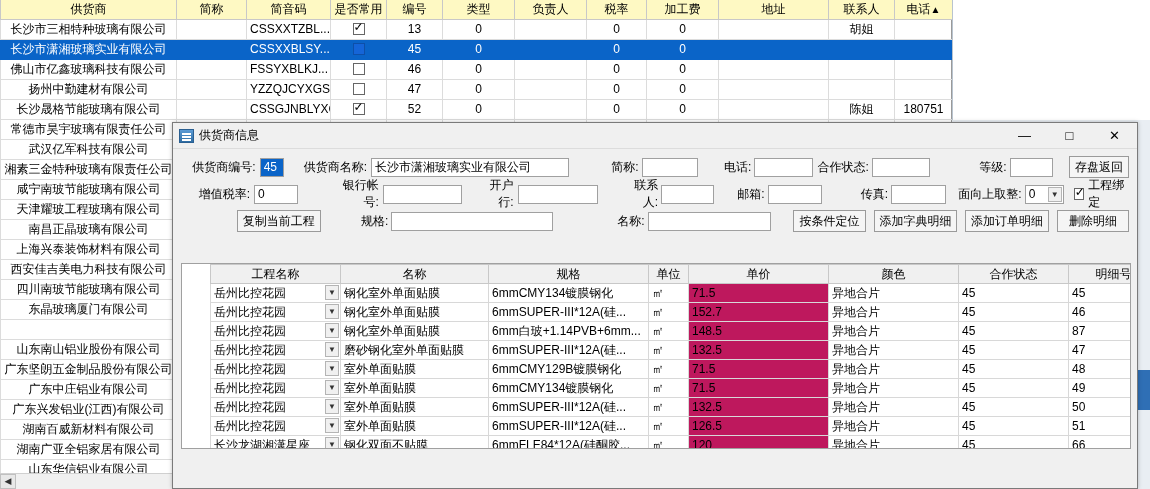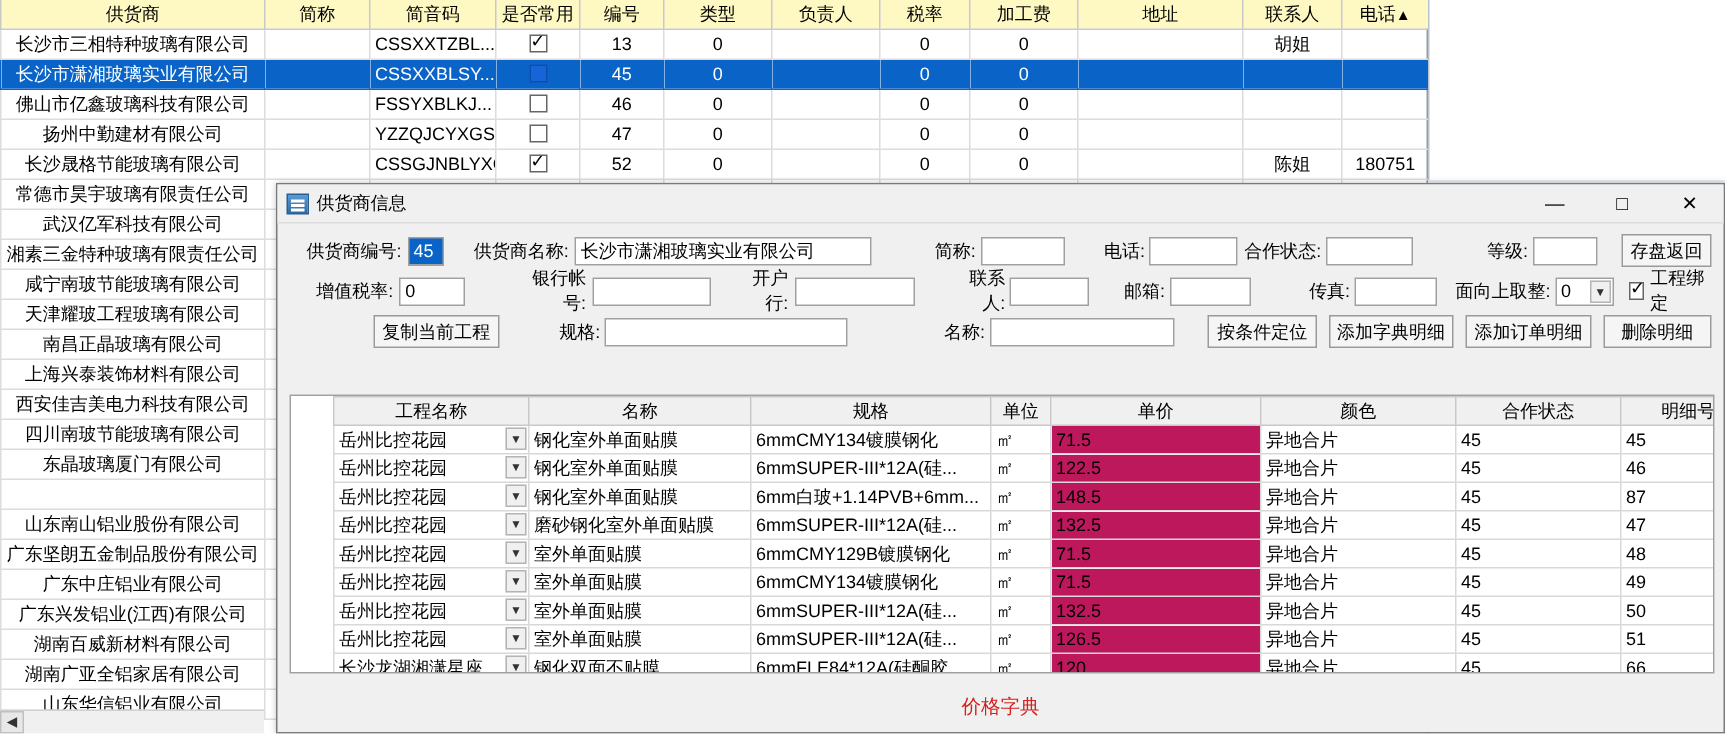--- a/index.html
+++ b/index.html
@@ -67,21 +67,21 @@
 
   
   .right-strip {
     position: absolute; right: 0; top: 0; width: 198px; height: 489px;
     background: #e9eef3;
   }
   .right-white { position: absolute; right: 0; top: 0; width: 198px; height: 120px; background:#ffffff; border-left:1px solid #b9c4cf;}
 
   
   .dialog {
-    position: absolute; left: 184px; top: 122px; width: 966px; height: 367px;
+    position: absolute; left: 172px; top: 122px; width: 966px; height: 367px;
     background: #f0f0f0;
     border: 1px solid #7a7a7a;
     box-shadow: 0 0 4px rgba(0,0,0,.25);
   }
   .dlg-title {
     height: 26px; background: #f0f0f0; display: flex; align-items: center;
     padding: 0 0 0 6px; border-bottom: 1px solid #dcdcdc;
   }
   .dlg-icon {
     width: 15px; height: 14px; margin-right: 5px;
@@ -621,21 +621,21 @@
               <td class="teal">71.5</td>
               <td>异地合片</td>
               <td>45</td>
               <td>45</td>
             </tr>
             <tr>
               <td class="cellsel" style="position: relative;">岳州比控花园<span class="drop">▼</span></td>
               <td>钢化室外单面贴膜</td>
               <td>6mmSUPER-III*12A(硅...</td>
               <td>㎡</td>
-              <td class="teal">122.5</td>
+              <td class="teal">152.7</td>
               <td>异地合片</td>
               <td>45</td>
               <td>46</td>
             </tr>
             <tr>
               <td class="cellsel" style="position: relative;">岳州比控花园<span class="drop">▼</span></td>
               <td>钢化室外单面贴膜</td>
               <td>6mm白玻+1.14PVB+6mm...</td>
               <td>㎡</td>
               <td class="teal">148.5</td>
@@ -700,16 +700,15 @@
               <td>㎡</td>
               <td class="teal">120</td>
               <td>异地合片</td>
               <td>45</td>
               <td>66</td>
             </tr>
           </tbody>
       </table>
     </div>
 
-    <div class="footer-note">价格字典</div>
   </div>
 
 </div>
 
 </body></html>

